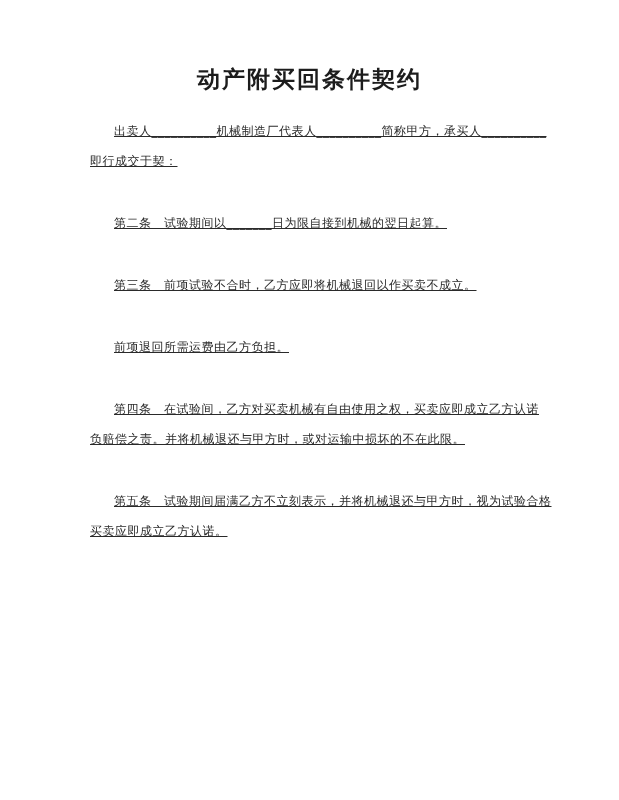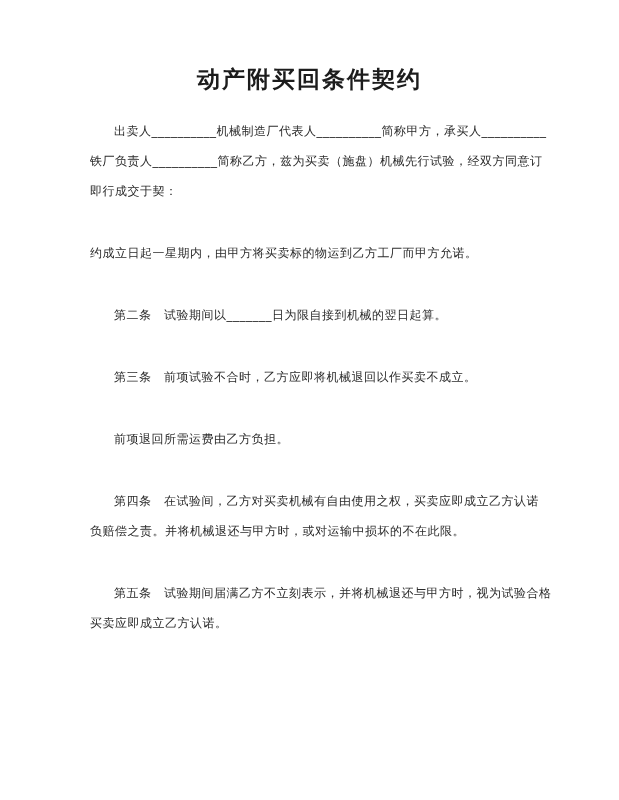--- a/index.html
+++ b/index.html
@@ -26,20 +26,21 @@
     font-weight: bold;
     letter-spacing: 2px;
     color: #1c1c1c;
   }
   .doc-content {
     padding: 22px 70px 0 90px;
     font-size: 12px;
   }
   .para {
     margin: 0 0 32px 0;
+    text-decoration: underline;
   }
   .para:last-child {
     margin-bottom: 8px;
   }
   .line {
     line-height: 30px;
     white-space: pre;
     letter-spacing: 0.5px;
   }
   .line.indent {
@@ -47,25 +48,23 @@
   }
 </style>
 </head>
 <body>
 
 <div class="page">
   <h1 class="doc-title">动产附买回条件契约</h1>
   <div class="doc-content" id="doc-content">
       <div class="para">
         <div class="line indent">出卖人__________机械制造厂代表人__________简称甲方，承买人__________</div>
-        <div class="line">铁厂负责人__________简称乙方，兹为买卖（施盘）机械先行试验，经双方同意订</div>
         <div class="line">即行成交于契：</div>
       </div>
       <div class="para">
-        <div class="line">约成立日起一星期内，由甲方将买卖标的物运到乙方工厂而甲方允诺。</div>
       </div>
       <div class="para">
         <div class="line indent">第二条　试验期间以_______日为限自接到机械的翌日起算。</div>
       </div>
       <div class="para">
         <div class="line indent">第三条　前项试验不合时，乙方应即将机械退回以作买卖不成立。</div>
       </div>
       <div class="para">
         <div class="line indent">前项退回所需运费由乙方负担。</div>
       </div>

